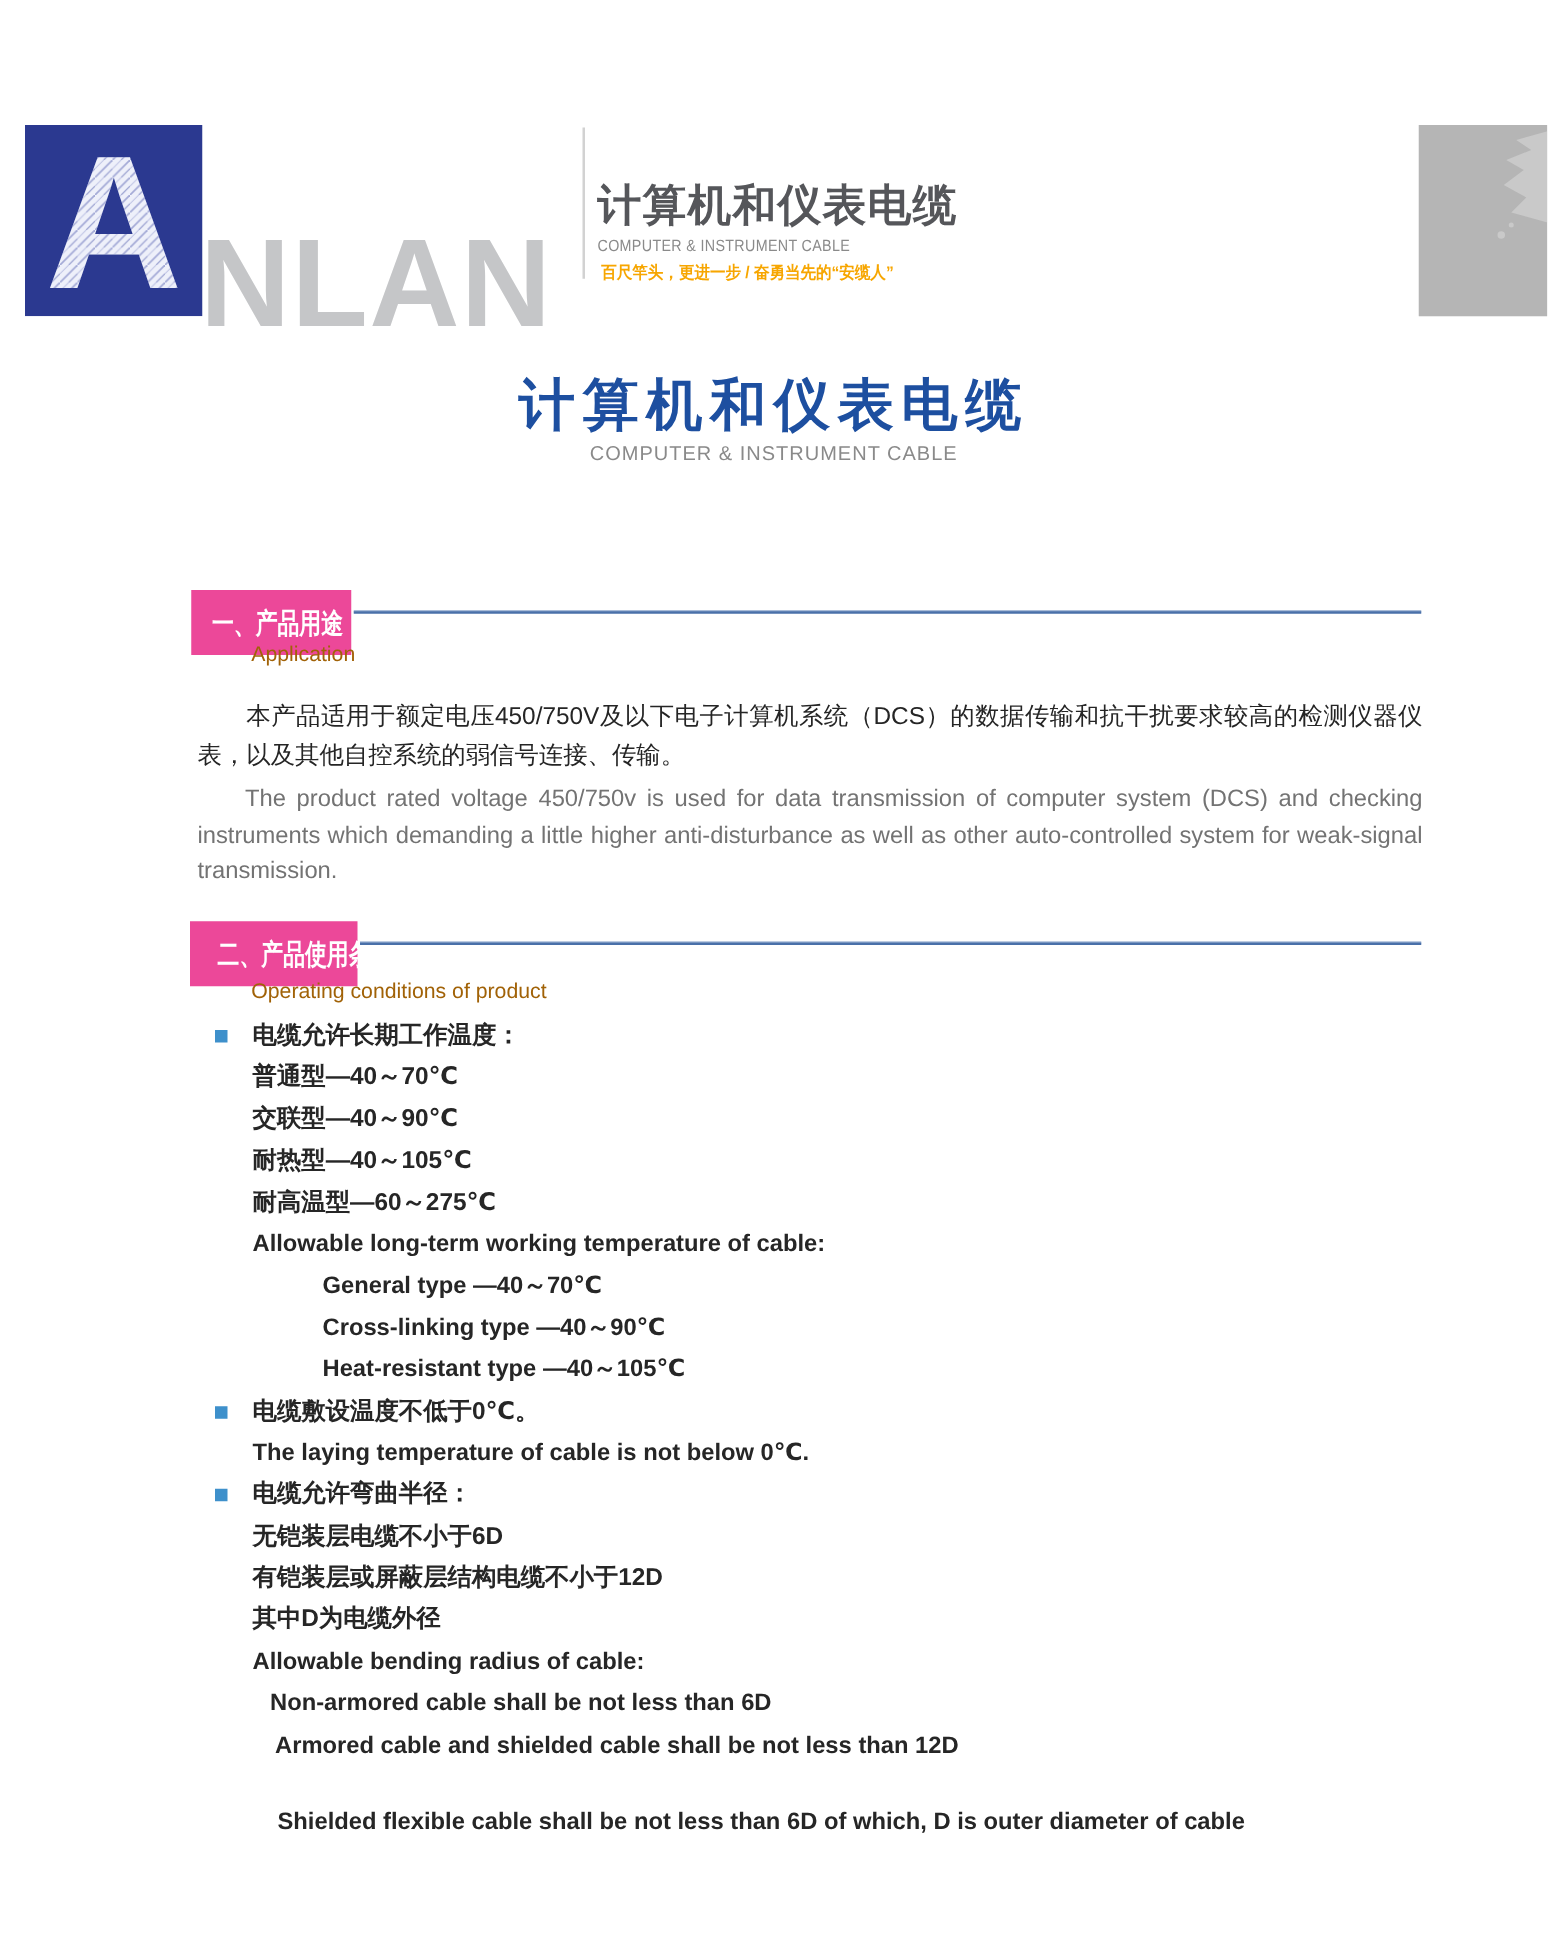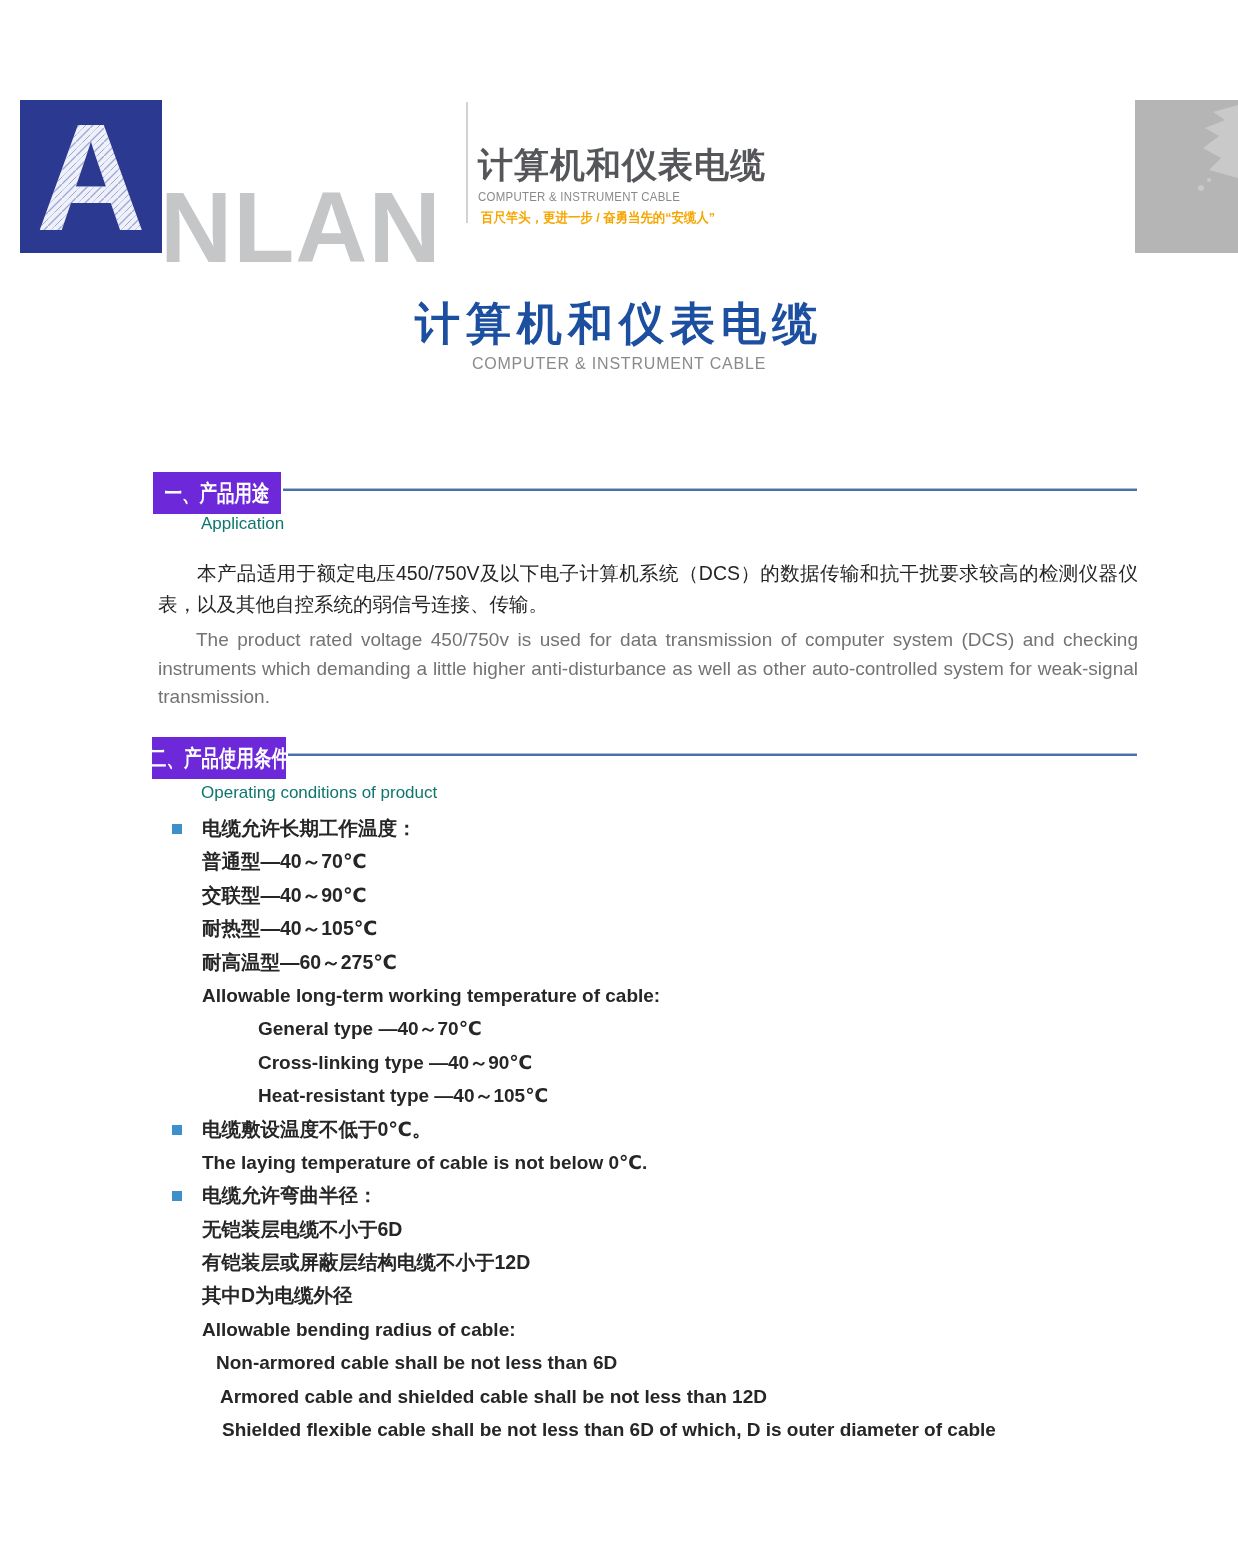--- a/index.html
+++ b/index.html
@@ -31,47 +31,47 @@
   .page-title-cn{
     position:absolute;left:0;top:294px;width:100%;text-align:center;
     font-size:45px;font-weight:bold;color:#1D4FA0;letter-spacing:6px;
   }
   .page-title-en{
     position:absolute;left:0;top:355px;width:100%;text-align:center;
     font-size:16px;color:#8A8A8A;letter-spacing:0.8px;
   }
   
   .sec-box{
-    position:absolute;left:153px;height:42px;background:#6d28d9;
-    display:flex;align-items:center;justify-content:center;
+    position:absolute;left:153px;height:52px;background:#ec4899;
+    display:flex;align-items:center;
   }
   .sec-box span{
     color:#ffffff;font-size:23px;font-weight:bold;white-space:nowrap;
     transform:scaleX(0.76);transform-origin:center;
   }
   .sec-box.s1{top:472px;width:128px;}
   .sec-box.s2{top:737px;left:152px;width:134px;}
   .sec-rule{position:absolute;height:2px;background:#4A70A9;box-shadow:0 -1px 0 #A9BCD8;}
   .sec-rule.r1{left:283px;top:489px;width:854px;}
   .sec-rule.r2{left:288px;top:754px;width:849px;}
-  .sec-sub{position:absolute;left:201px;font-size:17px;color:#0f766e;white-space:nowrap;}
+  .sec-sub{position:absolute;left:201px;font-size:17px;color:#a16207;white-space:nowrap;}
   .sec-sub.s1{top:514px;}
   .sec-sub.s2{top:783px;}
   
   .para{position:absolute;left:158px;width:980px;text-align:justify;}
   .para.cn{top:558px;font-size:19.5px;line-height:31px;text-indent:2em;color:#252525;}
   .para.en{top:626px;font-size:19px;line-height:28.5px;text-indent:2em;color:#737373;}
   
   .cond-list{position:absolute;left:158px;top:812px;width:1010px;}
   .li{position:relative;height:33.4px;line-height:33.4px;font-size:19.5px;color:#262626;white-space:nowrap;font-weight:bold;}
   .li.base{padding-left:44px;}
   .li.ind1{padding-left:100px;}
   .li.ind2a{padding-left:58px;}
   .li.ind2b{padding-left:62px;}
-  .li.ind2c{padding-left:64px;}
+  .li.ind2c{padding-left:64px;margin-top:28px;}
   .li .sq{position:absolute;left:14px;top:12px;width:10px;height:10px;background:#3E90CB;}
   .li.en{font-size:19px;}
 </style>
 </head>
 <body>
 
 <div class="page">
 
   <div class="logo-box">
     <svg width="142" height="153" viewBox="0 0 142 153" xmlns="http://www.w3.org/2000/svg">

